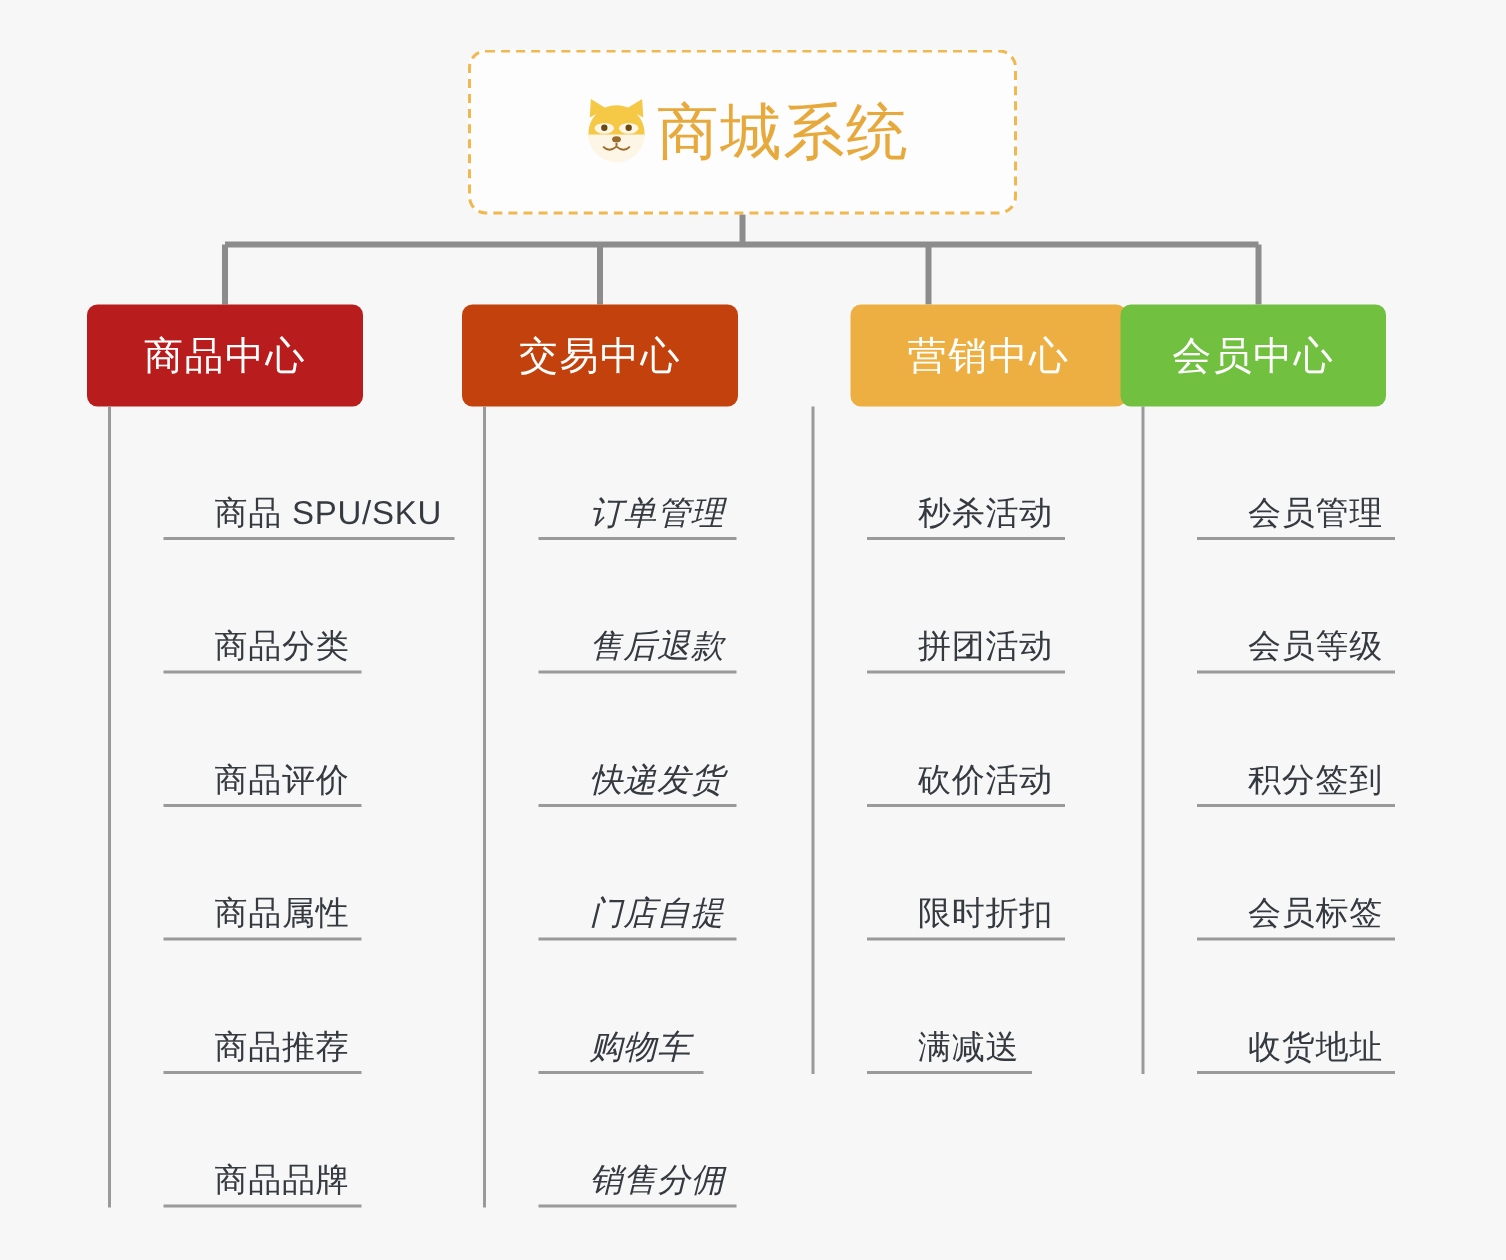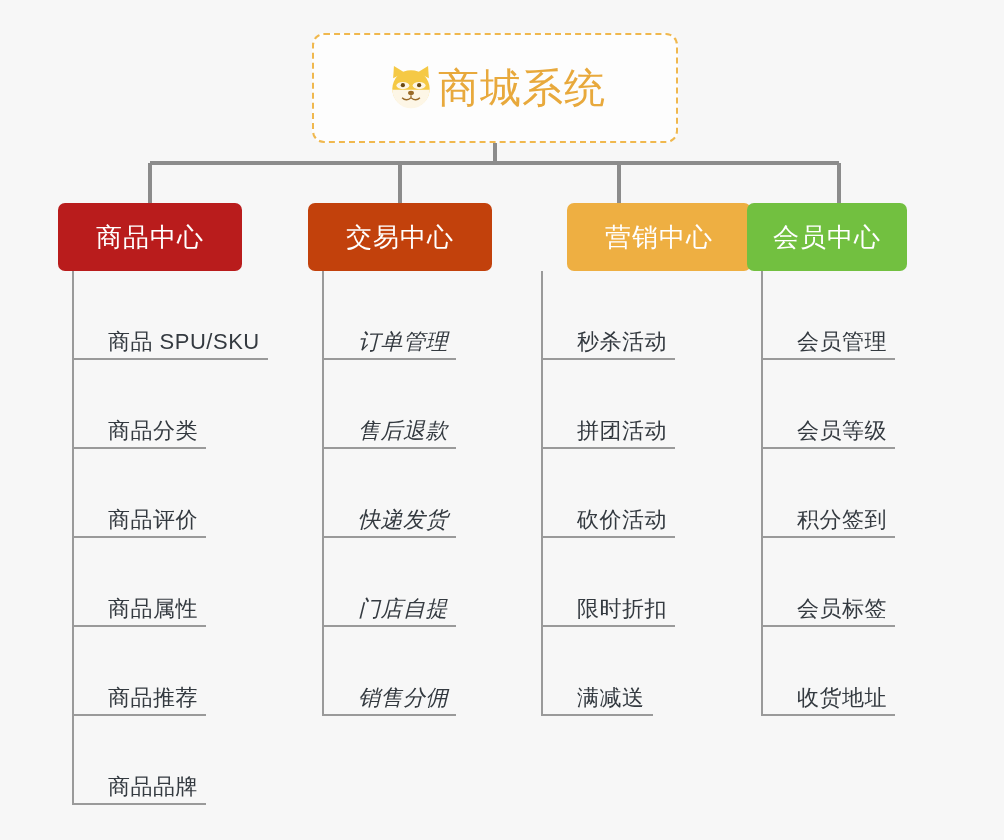--- a/index.html
+++ b/index.html
@@ -80,29 +80,30 @@
     font-size: 26px;
     line-height: 1;
     letter-spacing: 1px;
     white-space: nowrap;
   }
 
   
   .branch-0 { left: 58px;  width: 184px; }
   .branch-1 { left: 308px; width: 184px; }
   .branch-2 { left: 527px; width: 184px; padding-left: 40px; }
-  .branch-3 { left: 747px; width: 160px; }
+  .branch-3 { left: 747px; width: 177px; }
 
   
   .leaf-list {
     position: absolute;
     top: 271px;
     border-left: 2px solid #9a9a9a;
     box-sizing: border-box;
     padding-top: 0;
+    padding-left: 35px;
   }
   .leaf-list-0 { left: 72px;  }
   .leaf-list-1 { left: 322px; font-style: italic; }
   .leaf-list-2 { left: 541px; }
   .leaf-list-3 { left: 761px; }
 
   .leaf-item {
     height: 89px;
     display: flex;
     align-items: flex-end;
@@ -216,20 +217,23 @@
       <div class="leaf-item">
         <div class="leaf-underline"><span class="leaf-label">售后退款</span></div>
       </div>
       <div class="leaf-item">
         <div class="leaf-underline"><span class="leaf-label">快递发货</span></div>
       </div>
       <div class="leaf-item">
         <div class="leaf-underline"><span class="leaf-label">门店自提</span></div>
       </div>
       <div class="leaf-item">
+        <div class="leaf-underline"><span class="leaf-label">购物车</span></div>
+      </div>
+      <div class="leaf-item">
         <div class="leaf-underline"><span class="leaf-label">销售分佣</span></div>
       </div>
     </div>
   <div class="leaf-list leaf-list-2">
       <div class="leaf-item">
         <div class="leaf-underline"><span class="leaf-label">秒杀活动</span></div>
       </div>
       <div class="leaf-item">
         <div class="leaf-underline"><span class="leaf-label">拼团活动</span></div>
       </div>

